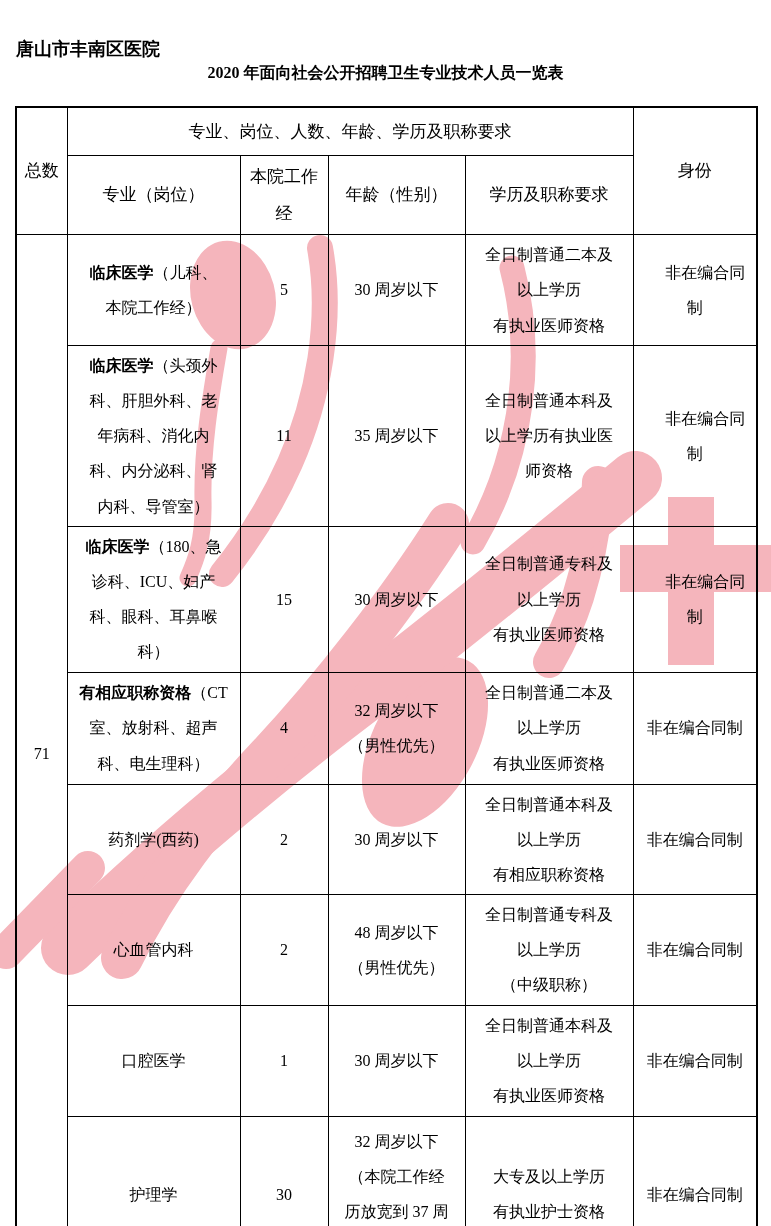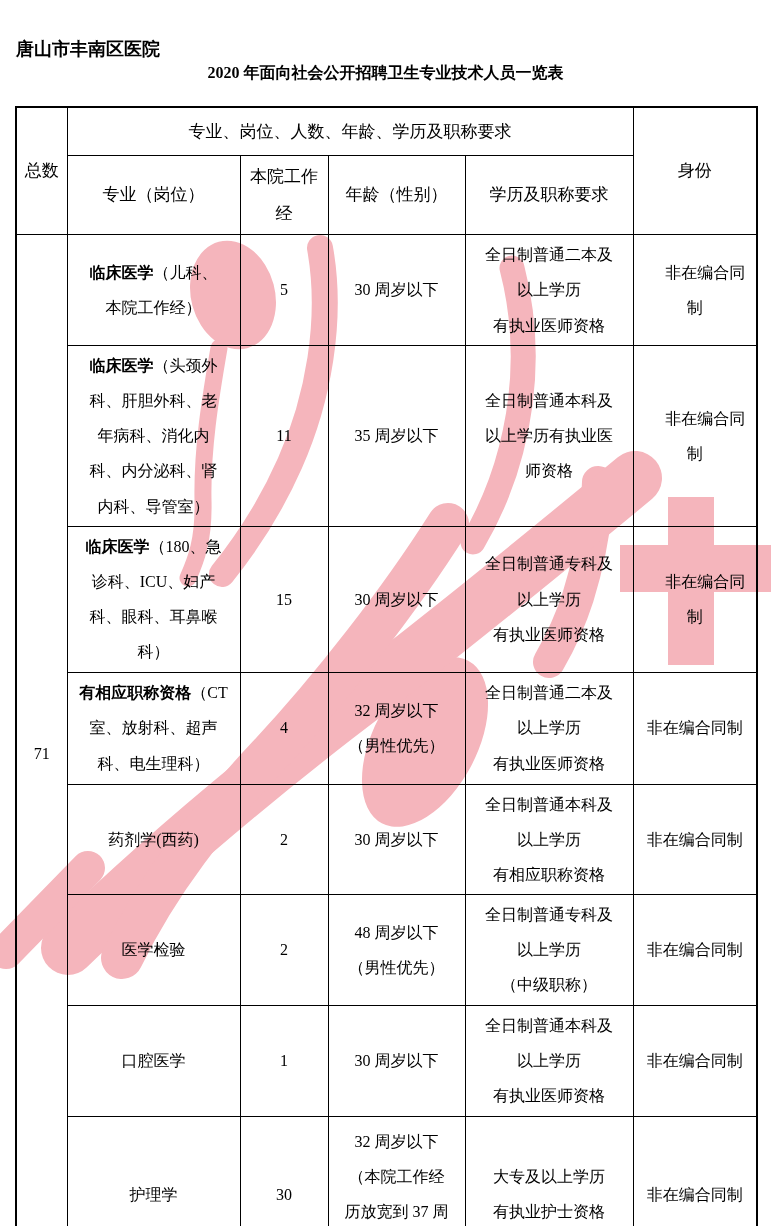--- a/index.html
+++ b/index.html
@@ -153,21 +153,21 @@
     <tr class="br5">
       <td><span class="sp-bold"></span><span>药剂学(西药)</span></td>
       <td>2</td>
       <td>30 周岁以下</td>
       <td>全日制普通本科及
 以上学历
 有相应职称资格</td>
       <td>非在编合同制</td>
     </tr>
     <tr class="br6">
-      <td><span class="sp-bold"></span><span>医学检验</span></td>
+      <td><span class="sp-bold"></span><span>心血管内科</span></td>
       <td>2</td>
       <td class="age-tall">48 周岁以下
 （男性优先）</td>
       <td>全日制普通专科及
 以上学历
 （中级职称）</td>
       <td>非在编合同制</td>
     </tr>
     <tr class="br7">
       <td><span class="sp-bold"></span><span>口腔医学</span></td>

